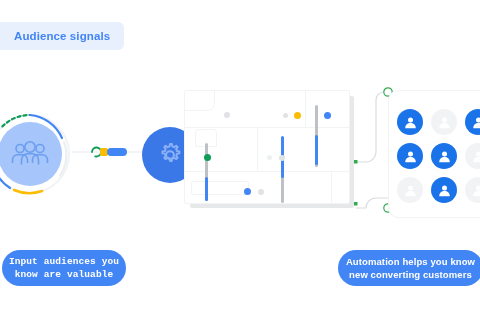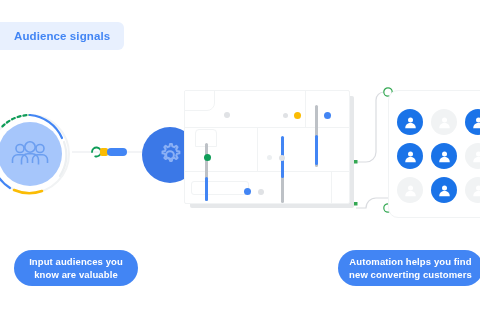--- a/index.html
+++ b/index.html
@@ -49,22 +49,22 @@
     font-weight: 700;
     line-height: 13px;
     text-align: center;
     display: flex;
     align-items: center;
     justify-content: center;
     letter-spacing: 0.1px;
   }
   .pill span { display: block; white-space: pre-line; }
   .pill-left {
-    left: 14px; top: 250px;
-    width: 124px; height: 36px;
+    left: 2px; top: 250px;
+    width: 124px; height: 36px; font-family: Liberation Mono, monospace;
   }
   .pill-right {
     left: 338px; top: 250px;
     width: 145px; height: 36px;
   }
 
   
   .audience-node {
     position: absolute;
     left: -16px; top: 108px;
@@ -333,17 +333,17 @@
         </svg>
       </div>
     </div>
   </div>
 
   <div class="pill pill-left">
     <span>Input audiences you
 know are valuable</span>
   </div>
   <div class="pill pill-right">
-    <span>Automation helps you find
+    <span>Automation helps you know
 new converting customers</span>
   </div>
 
 </div>
 
 </body></html>

